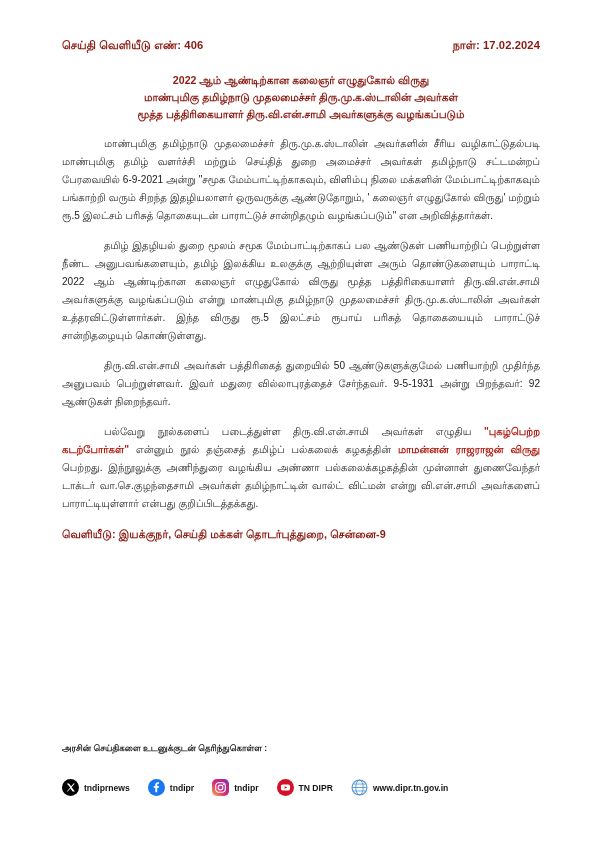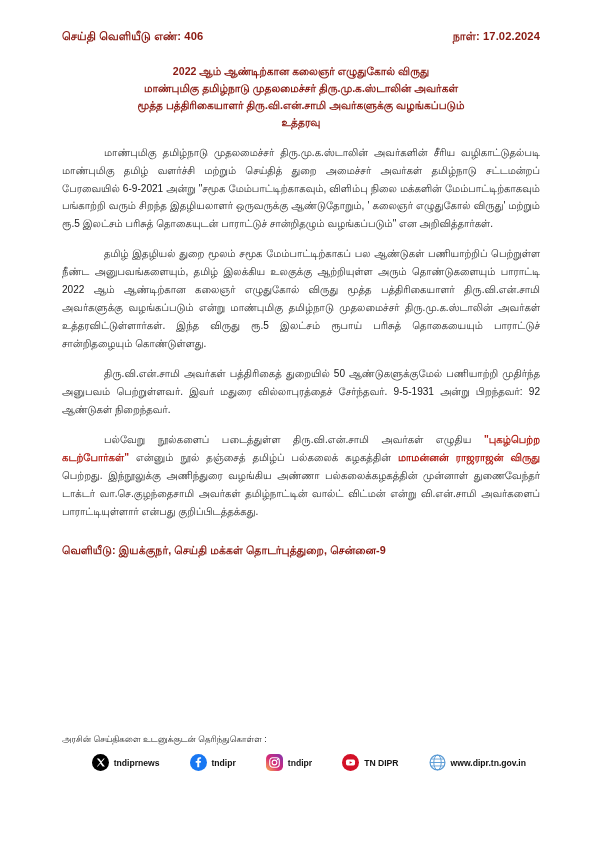--- a/index.html
+++ b/index.html
@@ -6,21 +6,21 @@
   body{
     width:600px;height:848px;
     background:#ffffff;
     font-family:"Liberation Sans","DejaVu Sans",sans-serif;
     color:#111111;
     overflow:hidden;
     position:relative;
   }
   .page{
     position:absolute;
-    left:0;top:4px;
+    left:0;top:13px;
     width:600px;height:728px;
     padding:0;
     box-sizing:border-box;
   }
   .inner{
     position:absolute;
     left:62px;
     top:26px;
     width:478px;
   }
@@ -57,45 +57,44 @@
     text-justify:inter-word;
     font-size:10.1px;
     line-height:1.78;
     color:#1a1a1a;
     text-indent:42px;
   }
   .red{color:#b01c12;font-weight:bold;}
 
   
   .release{
-    margin-top:23px;
+    margin-top:15px;
     font-weight:bold;
     font-size:10.8px;
     color:#8a1a12;
     letter-spacing:0.1px;
   }
 
   
   .social-wrap{
     position:absolute;
     left:62px;
     top:730px;
     width:478px;
   }
   .social-title{
     font-size:8.6px;
-    font-weight:normal;
+    font-weight:bold;
     color:#222;
-    margin-bottom:9px;
+    margin-bottom:25px;
   }
   .social-row{
     display:flex;
     align-items:center;
-    gap:16px;
-    justify-content:flex-end;
+    gap:4px;
   }
   .social-item{
     display:flex;
     align-items:center;
     margin-right:14px;
   }
   .social-item .lbl{
     font-size:8.6px;
     font-weight:bold;
     color:#141414;
@@ -118,21 +117,20 @@
 
     <div class="hdr">
       <span class="num">செய்தி வெளியீடு எண்: 406</span>
       <span class="date">நாள்: 17.02.2024</span>
     </div>
 
     <div class="titleblock">
       <div>2022 ஆம் ஆண்டிற்கான கலைஞர் எழுதுகோல் விருது</div>
       <div>மாண்புமிகு தமிழ்நாடு முதலமைச்சர் திரு.மு.க.ஸ்டாலின் அவர்கள்</div>
       <div>மூத்த பத்திரிகையாளர் திரு.வி.என்.சாமி அவர்களுக்கு வழங்கப்படும்</div>
-      <div class="t4">உத்தரவு</div>
     </div>
 
     <div class="body">
       <p>மாண்புமிகு தமிழ்நாடு முதலமைச்சர் திரு.மு.க.ஸ்டாலின் அவர்களின் சீரிய வழிகாட்டுதல்படி மாண்புமிகு தமிழ் வளர்ச்சி மற்றும் செய்தித் துறை அமைச்சர் அவர்கள் தமிழ்நாடு சட்டமன்றப் பேரவையில் 6-9-2021 அன்று "சமூக மேம்பாட்டிற்காகவும், விளிம்பு நிலை மக்களின் மேம்பாட்டிற்காகவும் பங்காற்றி வரும் சிறந்த இதழியலாளர் ஒருவருக்கு ஆண்டுதோறும், ' கலைஞர் எழுதுகோல் விருது' மற்றும் ரூ.5 இலட்சம் பரிசுத் தொகையுடன் பாராட்டுச் சான்றிதழும் வழங்கப்படும்" என அறிவித்தார்கள்.</p>
       <p>தமிழ் இதழியல் துறை மூலம் சமூக மேம்பாட்டிற்காகப் பல ஆண்டுகள் பணியாற்றிப் பெற்றுள்ள நீண்ட அனுபவங்களையும், தமிழ் இலக்கிய உலகுக்கு ஆற்றியுள்ள அரும் தொண்டுகளையும் பாராட்டி 2022 ஆம் ஆண்டிற்கான கலைஞர் எழுதுகோல் விருது மூத்த பத்திரிகையாளர் திரு.வி.என்.சாமி அவர்களுக்கு வழங்கப்படும் என்று மாண்புமிகு தமிழ்நாடு முதலமைச்சர் திரு.மு.க.ஸ்டாலின் அவர்கள் உத்தரவிட்டுள்ளார்கள். இந்த விருது ரூ.5 இலட்சம் ரூபாய் பரிசுத் தொகையையும் பாராட்டுச் சான்றிதழையும் கொண்டுள்ளது.</p>
       <p>திரு.வி.என்.சாமி அவர்கள் பத்திரிகைத் துறையில் 50 ஆண்டுகளுக்குமேல் பணியாற்றி முதிர்ந்த அனுபவம் பெற்றுள்ளவர். இவர் மதுரை வில்லாபுரத்தைச் சேர்ந்தவர். 9-5-1931 அன்று பிறந்தவர்: 92 ஆண்டுகள் நிறைந்தவர்.</p>
       <p><span>பல்வேறு நூல்களைப் படைத்துள்ள  திரு.வி.என்.சாமி அவர்கள் எழுதிய </span><span class="red">"புகழ்பெற்ற கடற்போர்கள்"</span><span> என்னும் நூல் தஞ்சைத் தமிழ்ப் பல்கலைக் கழகத்தின் </span><span class="red">மாமன்னன் ராஜராஜன் விருது</span><span> பெற்றது. இந்நூலுக்கு அணிந்துரை வழங்கிய அண்ணா பல்கலைக்கழகத்தின் முன்னாள் துணைவேந்தர் டாக்டர் வா.செ.குழந்தைசாமி அவர்கள் தமிழ்நாட்டின் வால்ட் விட்மன் என்று வி.என்.சாமி அவர்களைப் பாராட்டியுள்ளார் என்பது குறிப்பிடத்தக்கது.</span></p>
     </div>
 
     <div class="release">வெளியீடு: இயக்குநர், செய்தி மக்கள் தொடர்புத்துறை, சென்னை-9</div>

